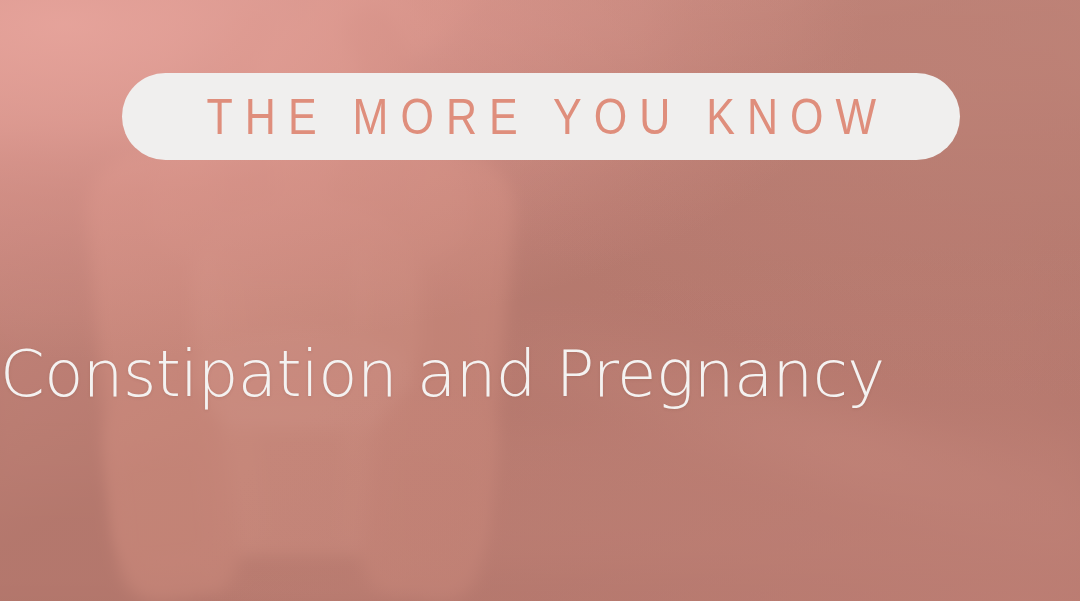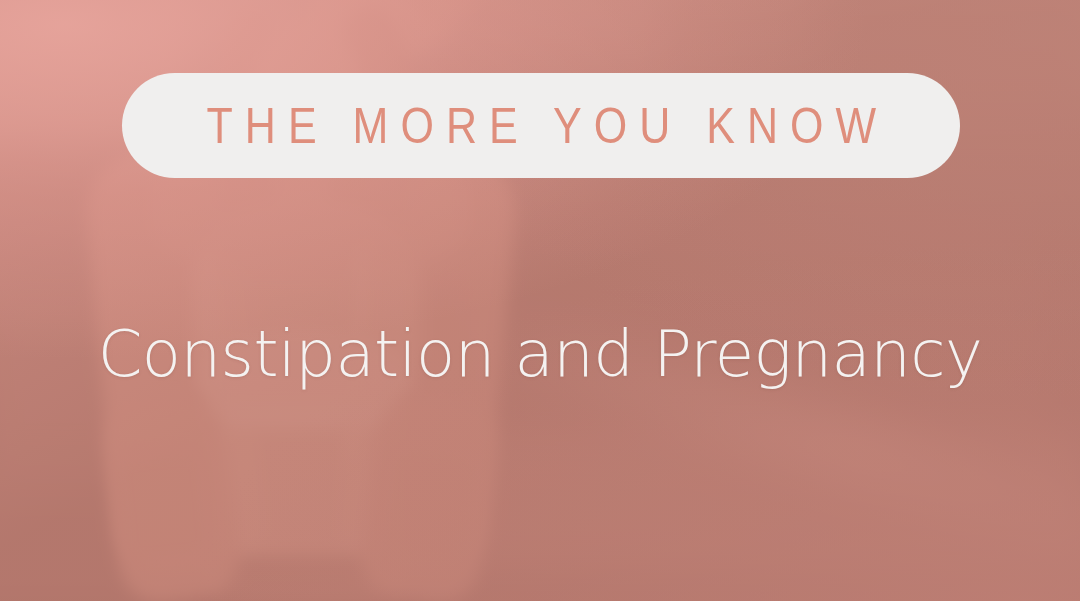--- a/index.html
+++ b/index.html
@@ -113,21 +113,21 @@
       radial-gradient(130% 100% at 95% 100%, rgba(191,128,118,.75) 0%, rgba(191,128,118,0) 60%),
       linear-gradient(150deg, rgba(226,158,150,.55) 0%, rgba(198,135,125,.35) 45%, rgba(186,124,113,.60) 100%);
   }
 
   
   .badge {
     position: absolute;
     left: 122px;
     top: 73px;
     width: 838px;
-    height: 105px;
+    height: 87px;
     background: #f0efee;
     border-radius: 53px;
     display: flex;
     align-items: center;
     justify-content: center;
   }
   .badge-text {
     color: #df8e7c;
     font-family: "Liberation Sans Narrow", "Liberation Sans", sans-serif;
     font-size: 50px;
@@ -138,22 +138,21 @@
     white-space: nowrap;
     transform: scaleX(.86);
     transform-origin: center;
   }
 
   
   .title {
     position: absolute;
     left: 0;
     right: 0;
-    top: 278px;
-    text-align: center;
+    top: 298px;
     color: #f4f2f1;
     font-family: "DejaVu Sans", "Liberation Sans", sans-serif;
     font-size: 64px;
     font-weight: 300;
     letter-spacing: -0.5px;
     line-height: 1.05;
     white-space: nowrap;
     text-shadow: 0 1px 3px rgba(120,70,60,.18);
   }
 </style>

